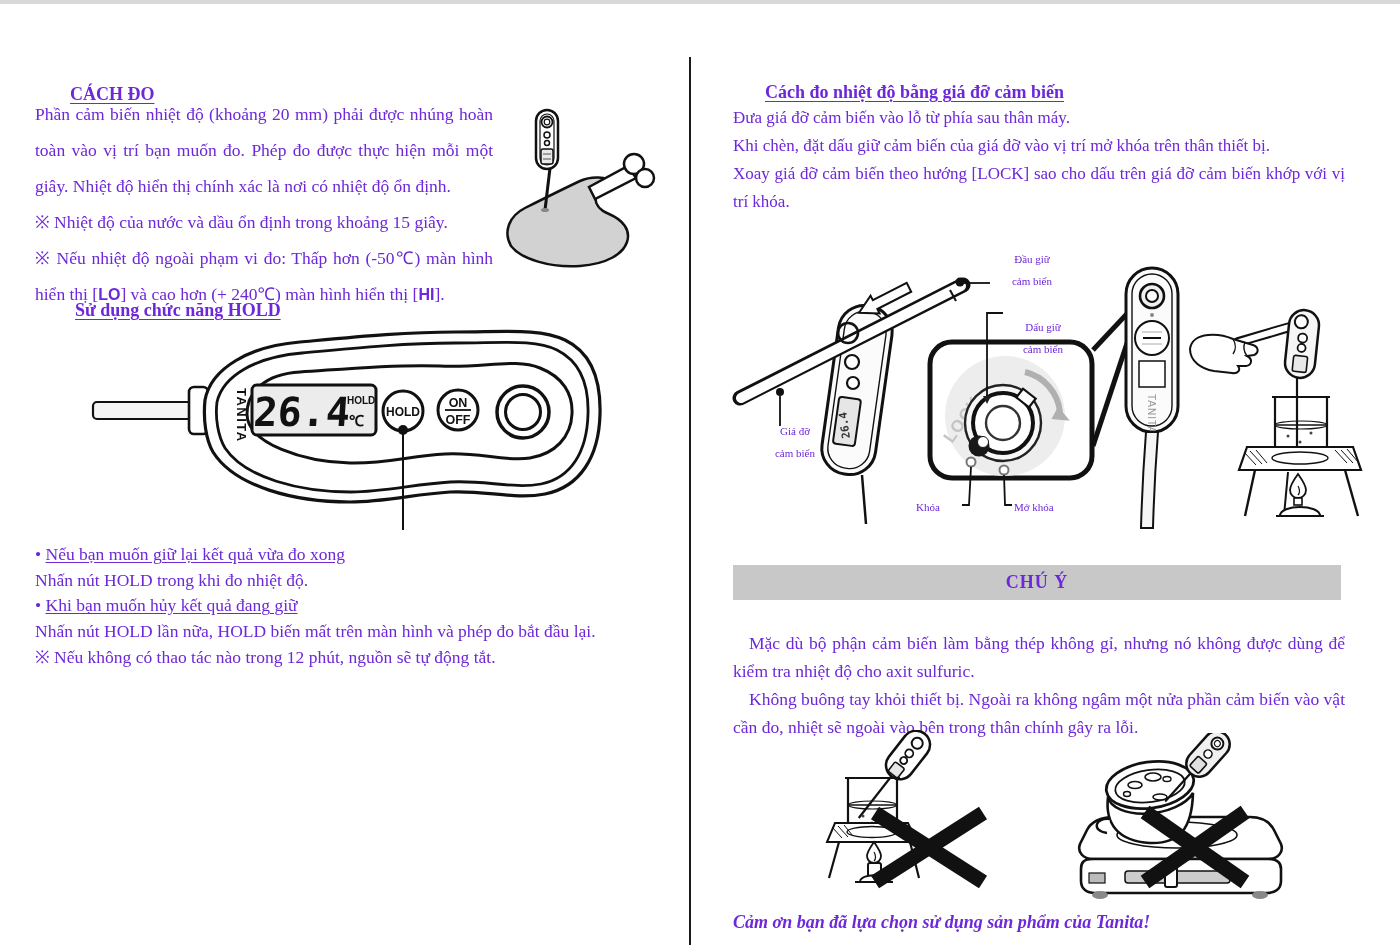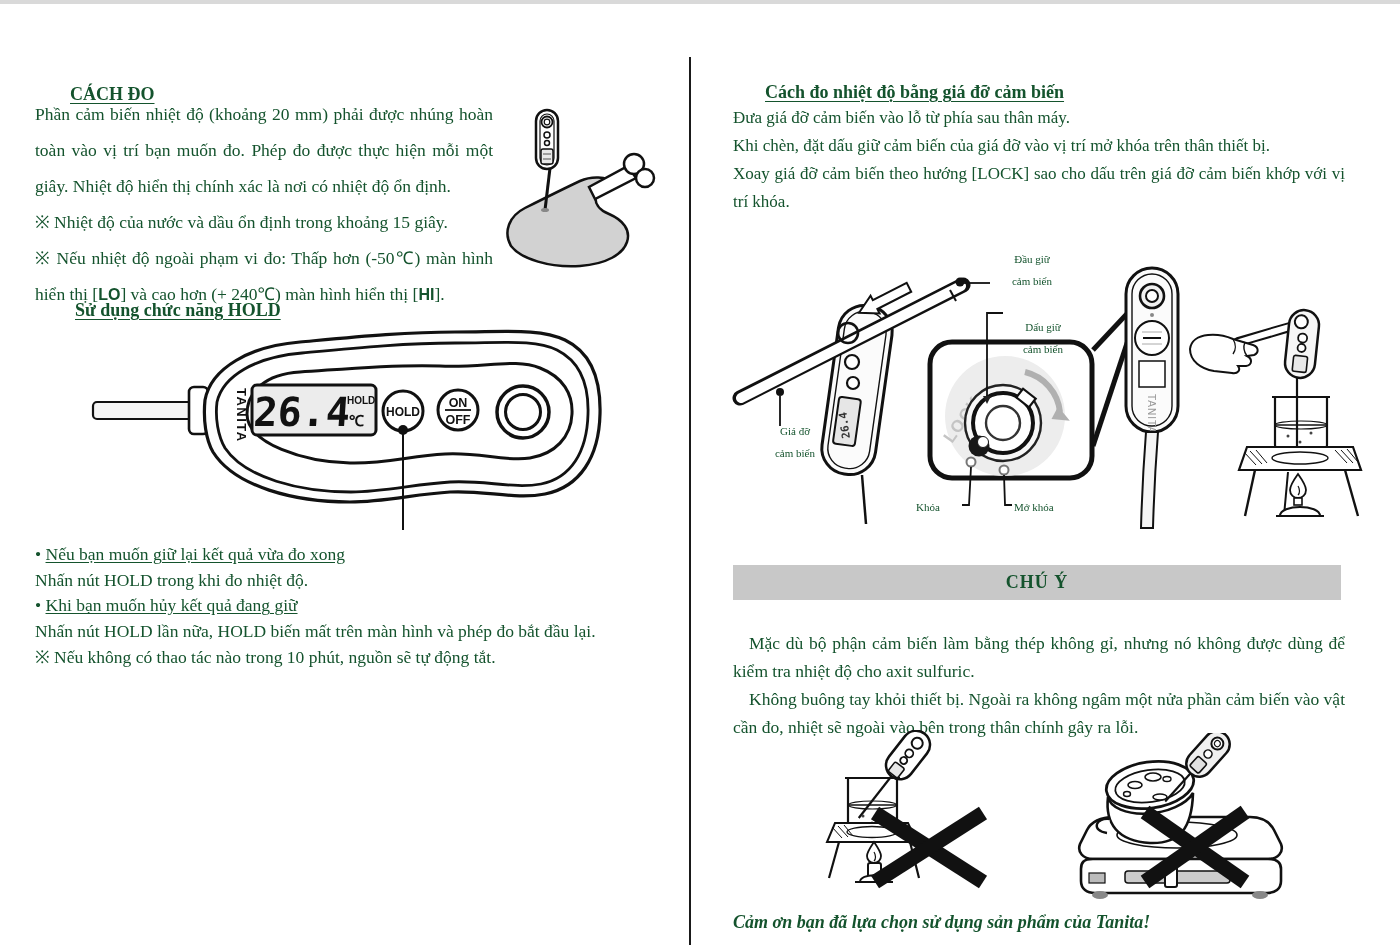--- a/index.html
+++ b/index.html
@@ -1,17 +1,17 @@
 <!DOCTYPE html>
 <html><head>
 <meta charset="utf-8">
 <style>
   html,body{margin:0;padding:0;background:#fff;}
   .page{position:relative;width:1400px;height:945px;background:#ffffff;overflow:hidden;
-        font-family:"Liberation Serif",serif;color:#14532d;}
+        font-family:"Liberation Serif",serif;color:#6d28d9;}
   .topstrip{position:absolute;left:0;top:0;width:1400px;height:4px;background:#d9d9d9;}
   .divider{position:absolute;left:689px;top:57px;width:2px;height:888px;background:#1a1a1a;}
   .abs{position:absolute;}
   .h{font-weight:bold;font-size:18px;text-decoration:underline;text-underline-offset:3px;white-space:nowrap;}
   .body-block{font-size:17.5px;line-height:36px;text-align:justify;}
   .body-block p{margin:0;}
   .bullets{font-size:17.5px;line-height:25.7px;}
   .bullets p{margin:0;}
   .u{text-decoration:underline;text-underline-offset:2px;}
   .b{font-weight:bold;font-family:"Liberation Sans",sans-serif;font-size:16px;}
@@ -93,21 +93,21 @@
     </g>
     <circle cx="318" cy="108" r="5" fill="#111"></circle>
     <line x1="318" y1="108" x2="318" y2="208" stroke="#111" stroke-width="2"></line>
   </svg>
 
   <div class="abs bullets" style="left:35px;top:542px;width:630px;">
     <p><span>•</span> <span class="u">Nếu bạn muốn giữ lại kết quả vừa đo xong</span></p>
     <p>Nhấn nút HOLD trong khi đo nhiệt độ.</p>
     <p><span>•</span> <span class="u">Khi bạn muốn hủy kết quả đang giữ</span></p>
     <p>Nhấn nút HOLD lần nữa, HOLD biến mất trên màn hình và phép đo bắt đầu lại.</p>
-    <p>※ Nếu không có thao tác nào trong 10 phút, nguồn sẽ tự động tắt.</p>
+    <p>※ Nếu không có thao tác nào trong 12 phút, nguồn sẽ tự động tắt.</p>
   </div>
 
   <div class="abs h" style="left:765px;top:82px;">Cách đo nhiệt độ bằng giá đỡ cảm biến</div>
 
   <div class="abs rc-par" style="left:733px;top:104px;width:620px;">
     <p>Đưa giá đỡ cảm biến vào lỗ từ phía sau thân máy.</p>
     <p>Khi chèn, đặt dấu giữ cảm biến của giá đỡ vào vị trí mở khóa trên thân thiết bị.</p>
     <p class="just" style="width:612px;">Xoay giá đỡ cảm biến theo hướng [LOCK] sao cho dấu trên giá đỡ cảm biến khớp với vị trí khóa.</p>
   </div>
 

